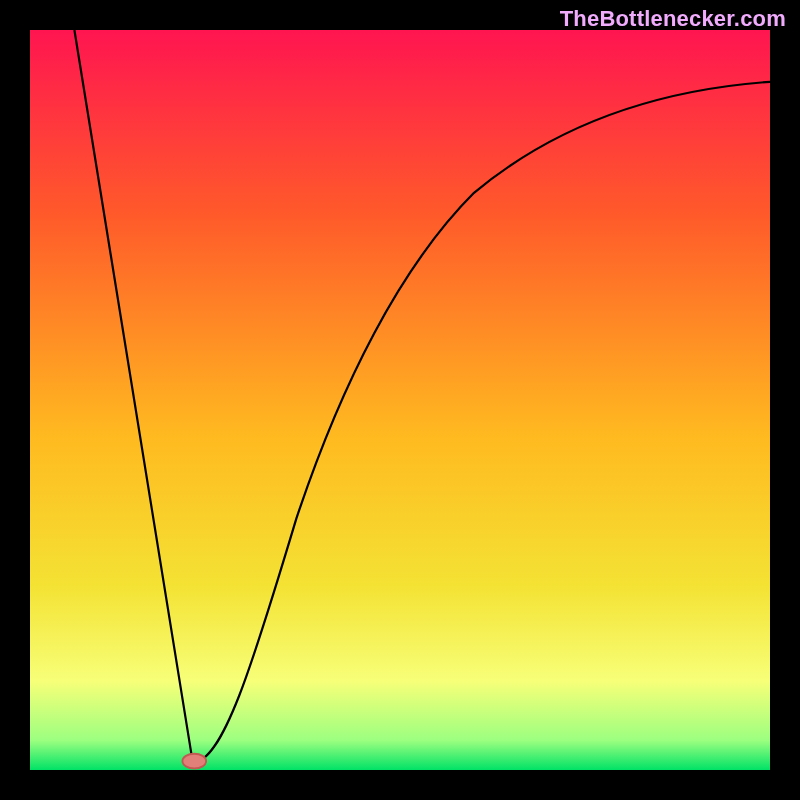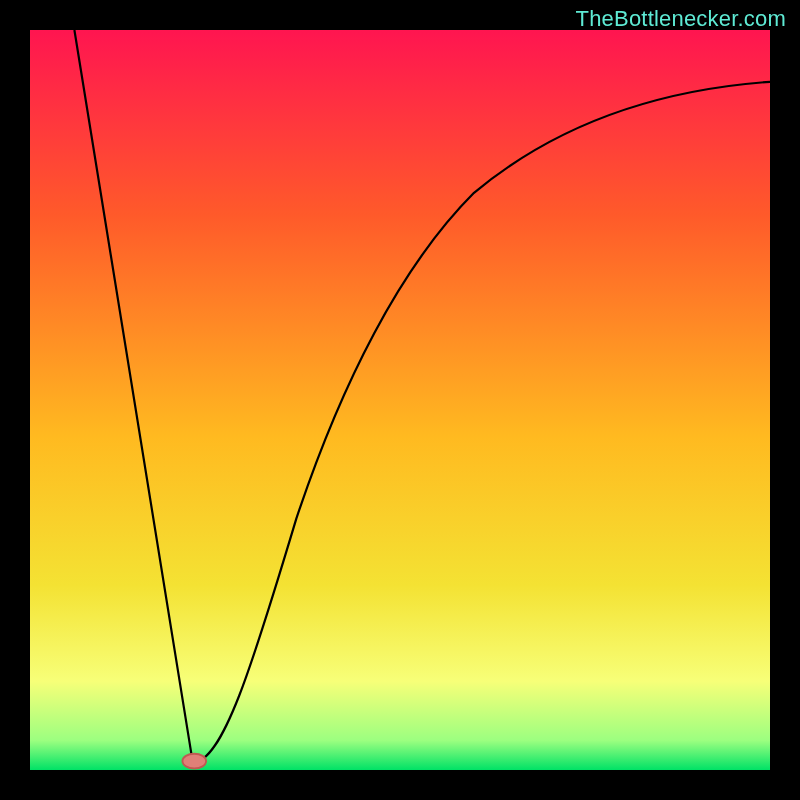--- a/index.html
+++ b/index.html
@@ -14,23 +14,23 @@
   .frame {
     position: relative;
     width: 800px;
     height: 800px;
     background: #000;
   }
   .watermark {
     position: absolute;
     top: 6px;
     right: 14px;
-    color: #5eead4;
+    color: #f0abfc;
     font-size: 22px;
-    font-weight: 400;
+    font-weight: 700;
     letter-spacing: 0.2px;
     z-index: 3;
   }
   .plot-wrapper {
     position: absolute;
     left: 30px;
     top: 30px;
     width: 740px;
     height: 740px;
   }

